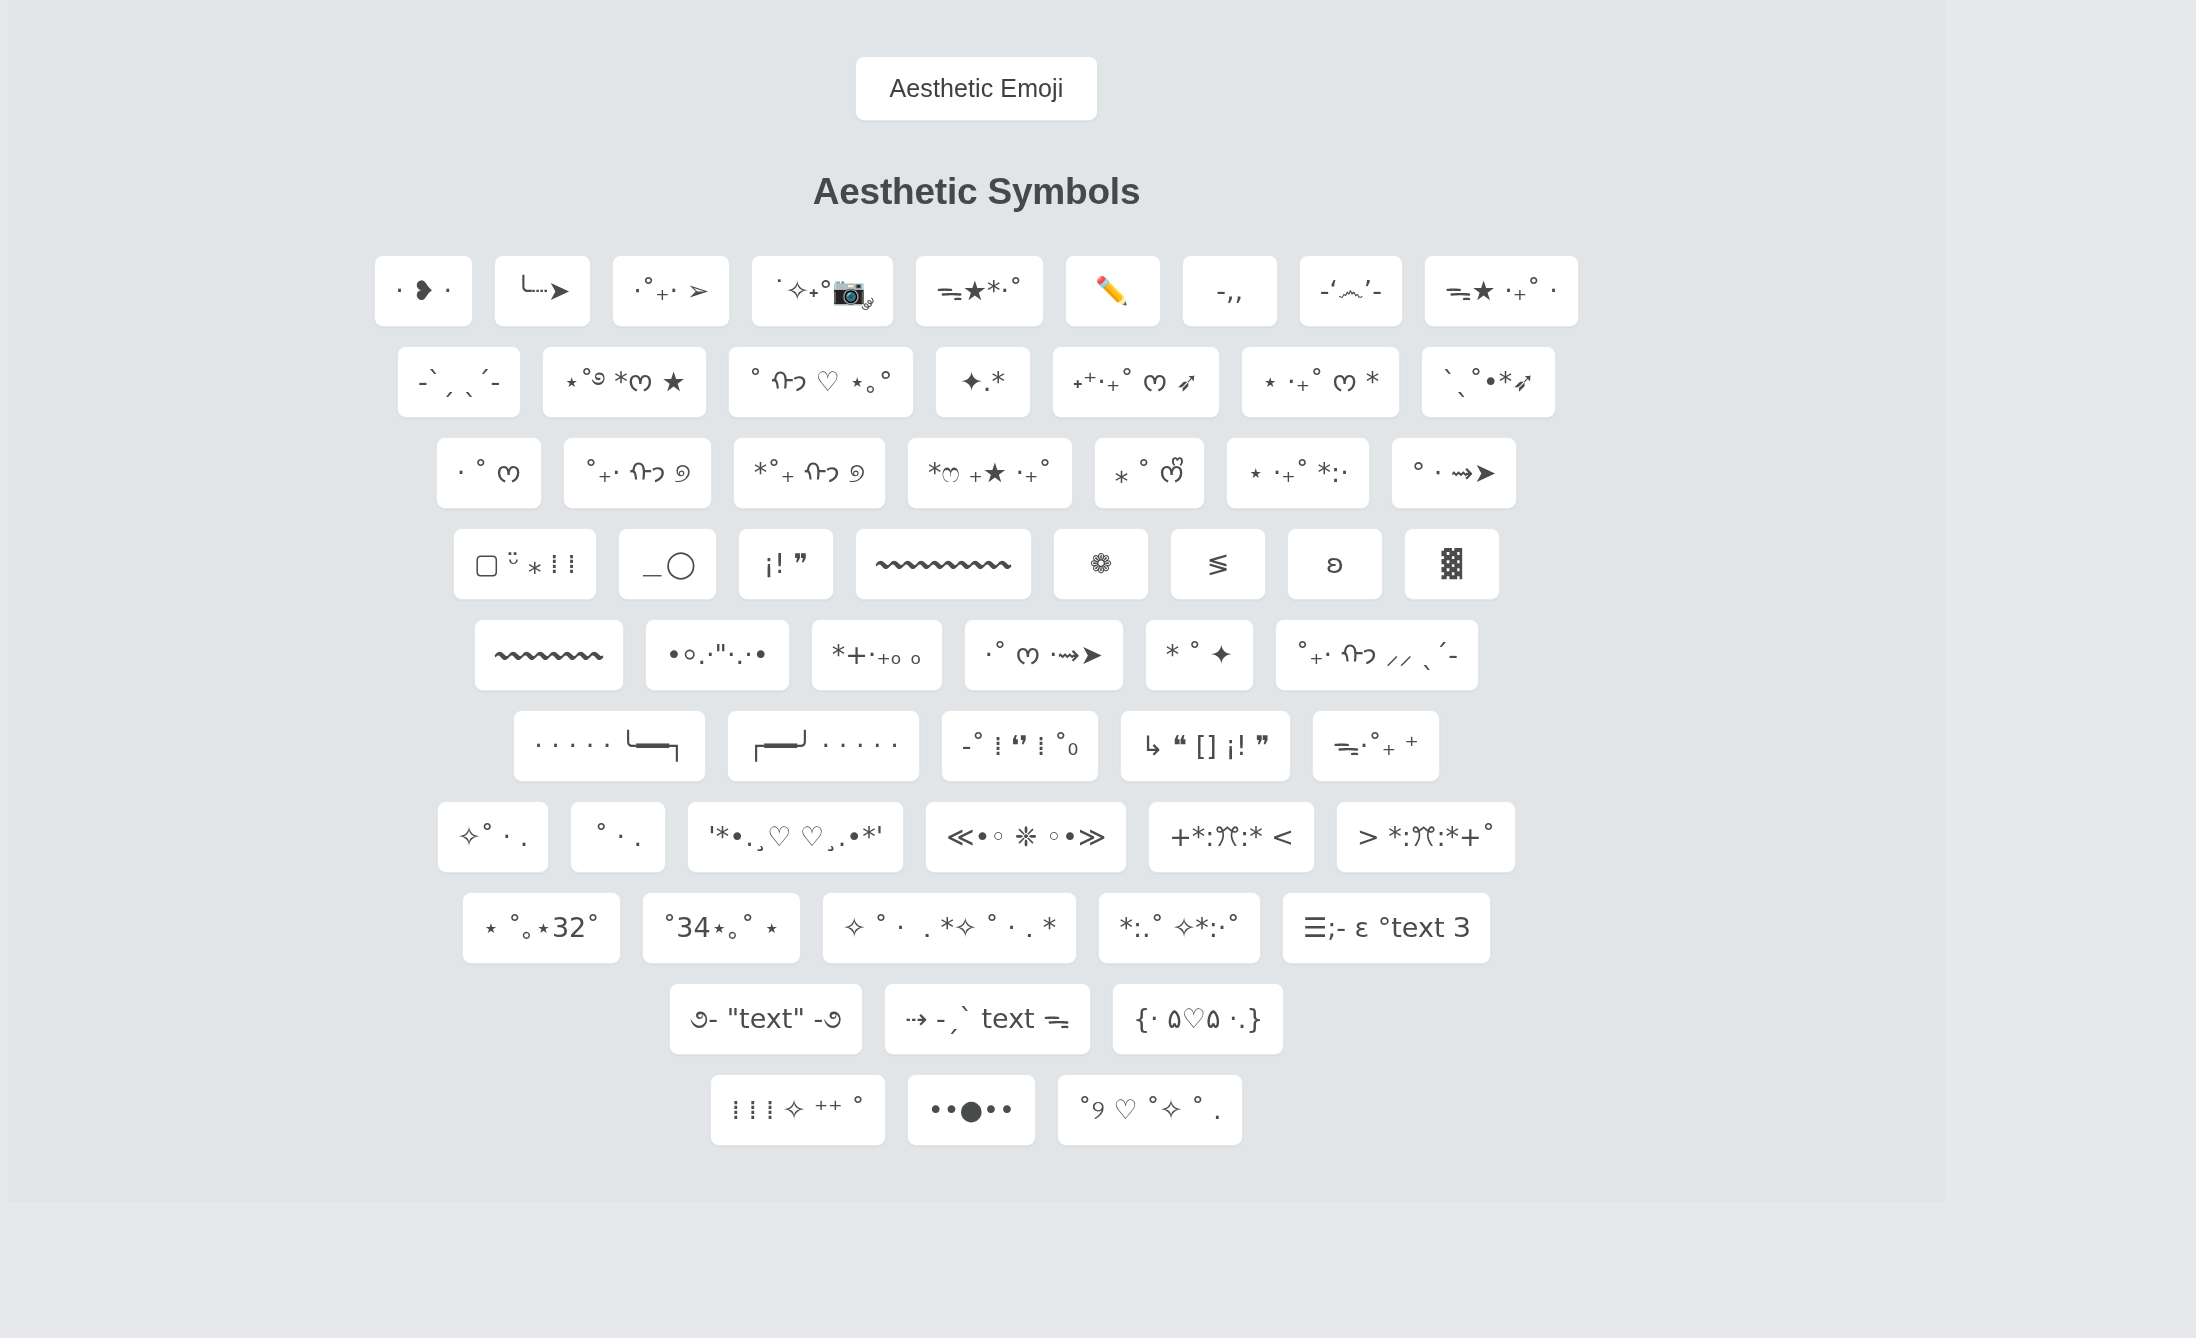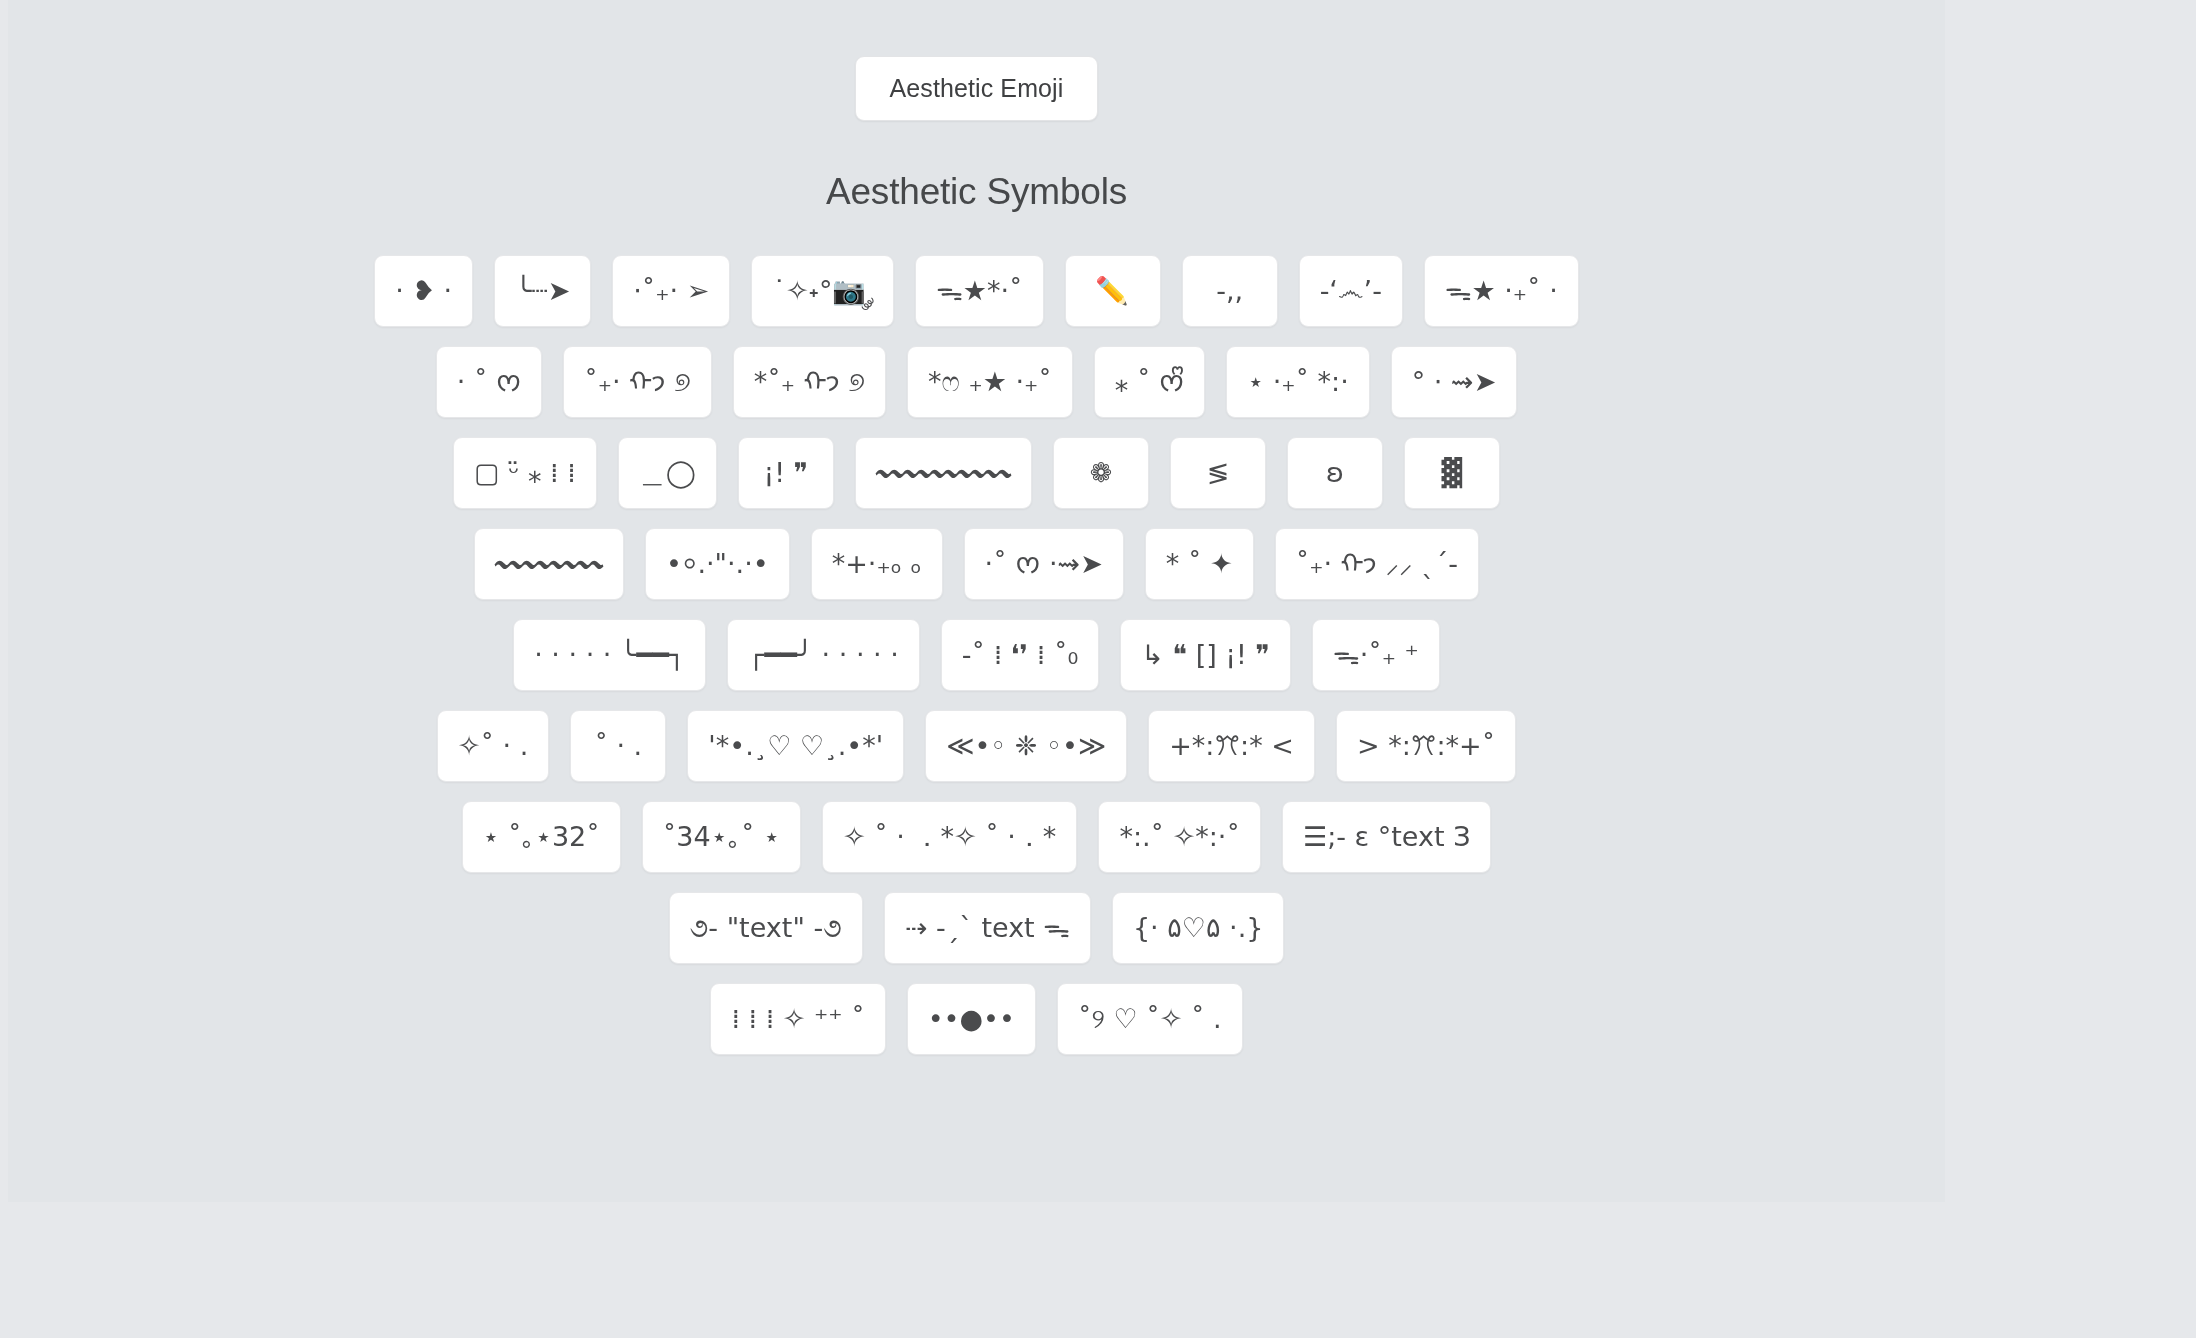--- a/index.html
+++ b/index.html
@@ -58,21 +58,21 @@
     color: #3f4042;
     letter-spacing: 0.1px;
     cursor: pointer;
     white-space: nowrap;
   }
 
   
   .section-title {
     text-align: center;
     font-size: 37px;
-    font-weight: normal;
+    font-weight: bold;
     color: #46484a;
     margin: 0 0 42px 0;
     letter-spacing: -0.2px;
   }
 
   
   .symbol-rows {
     display: flex;
     flex-direction: column;
     align-items: center;
@@ -144,20 +144,43 @@
           </div>
           <div class="symbol-card">
             <span>-‘෴’-</span>
           </div>
           <div class="symbol-card">
             <span>ᯓ★ ‧₊˚ ·</span>
           </div>
         </div>
         <div class="symbol-row">
           <div class="symbol-card">
+            <span>-ˋˏ ˎˊ-</span>
+          </div>
+          <div class="symbol-card">
+            <span>⋆˚࿔ *ᰔ ★</span>
+          </div>
+          <div class="symbol-card">
+            <span>˚ ᡣ𐭩 ♡ ⋆｡°</span>
+          </div>
+          <div class="symbol-card">
+            <span>✦.*</span>
+          </div>
+          <div class="symbol-card">
+            <span>˖⁺‧₊˚ ᰔ ➶</span>
+          </div>
+          <div class="symbol-card">
+            <span>⋆ ‧₊˚ ᰔ *</span>
+          </div>
+          <div class="symbol-card">
+            <span>ˋˎ˚•*➶</span>
+          </div>
+        </div>
+        <div class="symbol-row">
+          <div class="symbol-card">
             <span>· ˚ ᰔ</span>
           </div>
           <div class="symbol-card">
             <span>˚₊‧ ᡣ𐭩 ୭</span>
           </div>
           <div class="symbol-card">
             <span>*˚₊ ᡣ𐭩 ୭</span>
           </div>
           <div class="symbol-card">
             <span>*ෆ ₊★ ‧₊˚</span>

